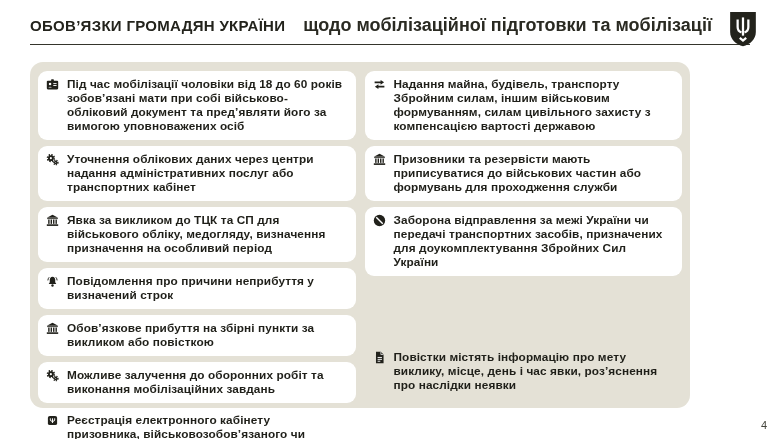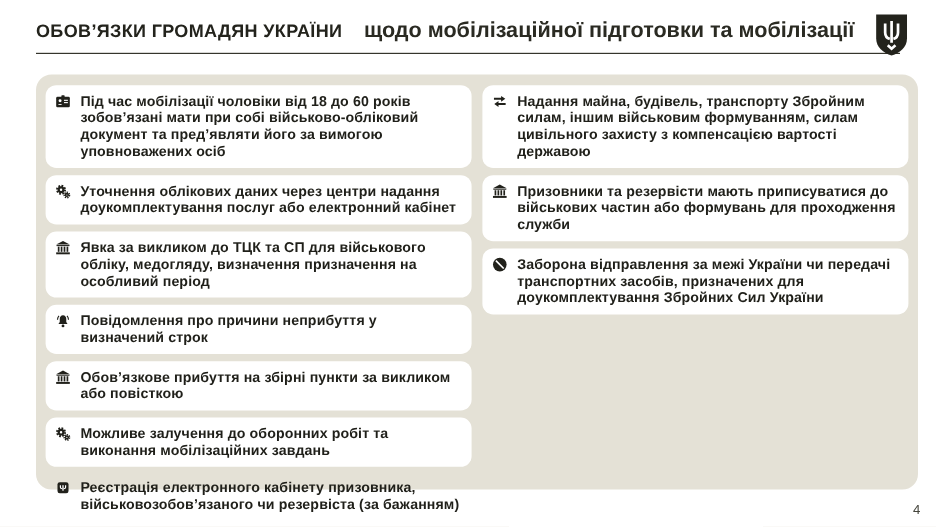--- a/index.html
+++ b/index.html
@@ -23,21 +23,21 @@
     font-size:18px;font-weight:600;color:#2a2a22;white-space:nowrap;
   }
   .logo{
     position:absolute;top:11px;right:22px;width:30px;height:36px;
   }
   .divider{
     height:0;border-top:1.6px solid #35352c;
     margin:8px 30px 0 30px;
   }
   .panel{
-    position:absolute;left:30px;top:62px;width:735px;height:346px;
+    position:absolute;left:30px;top:62px;width:660px;height:346px;
     background:#e4e1d6;border-radius:13px;
     box-sizing:border-box;padding:9px 8px;
     display:flex;gap:9px;
   }
   .col{flex:1;display:flex;flex-direction:column;gap:6px;min-width:0;}
   .card,.plain{
     display:flex;gap:8px;align-items:flex-start;
     padding:6px 10px 7px 8px;
     border-radius:9px;
   }
@@ -99,21 +99,21 @@
       <span class="ic">
         <svg viewBox="0 0 24 24">
             <g fill="none" stroke="currentColor">
               <circle cx="9" cy="9.5" r="6" stroke-width="3.4" stroke-dasharray="2.6 2.1"></circle>
               <circle cx="9" cy="9.5" r="3.6" stroke-width="3.4"></circle>
               <circle cx="18" cy="17.5" r="4" stroke-width="2.6" stroke-dasharray="2 1.6"></circle>
               <circle cx="18" cy="17.5" r="2.1" stroke-width="2.4"></circle>
             </g>
           </svg>
       </span>
-      <p class="txt">Уточнення облікових даних через центри надання доукомплектування послуг або електронний кабінет</p>
+      <p class="txt">Уточнення облікових даних через центри надання адміністративних послуг або транспортних кабінет</p>
     </div>
 
     <div class="card">
       <span class="ic">
         <svg viewBox="0 0 24 24" fill="currentColor">
             <path d="M12,1.5 L22.5,7 H1.5 Z"></path>
             <rect x="2" y="7.8" width="20" height="1.6"></rect>
             <rect x="4" y="10.2" width="2.6" height="8"></rect>
             <rect x="8.5" y="10.2" width="2.6" height="8"></rect>
             <rect x="13" y="10.2" width="2.6" height="8"></rect>
@@ -212,17 +212,29 @@
         <svg viewBox="0 0 24 24">
             <circle cx="12" cy="12" r="10.5" fill="currentColor"></circle>
             <line x1="6" y1="6" x2="18" y2="18" stroke="#fff" stroke-width="2.6"></line>
           </svg>
       </span>
       <p class="txt">Заборона відправлення за межі України чи передачі транспортних засобів, призначених для доукомплектування Збройних Сил України</p>
     </div>
 
     <div class="spacer"></div>
 
+    <div class="plain">
+      <span class="ic">
+        <svg viewBox="0 0 24 24">
+            <path d="M5.5,1.5 H14.5 L19.5,6.5 V22.5 H5.5 Z" fill="currentColor"></path>
+            <path d="M14.5,1.5 V6.5 H19.5" fill="none" stroke="#fff" stroke-width="1.3"></path>
+            <rect x="8.5" y="11" width="8" height="1.7" fill="#fff"></rect>
+            <rect x="8.5" y="14.5" width="8" height="1.7" fill="#fff"></rect>
+            <rect x="8.5" y="18" width="5" height="1.7" fill="#fff"></rect>
+          </svg>
+      </span>
+      <p class="txt">Повістки містять інформацію про мету виклику, місце, день і час явки, роз’яснення про наслідки неявки</p>
+    </div>
 
   </div>
 </div>
 
 <div class="pagenum">4</div>
 
 </body></html>

